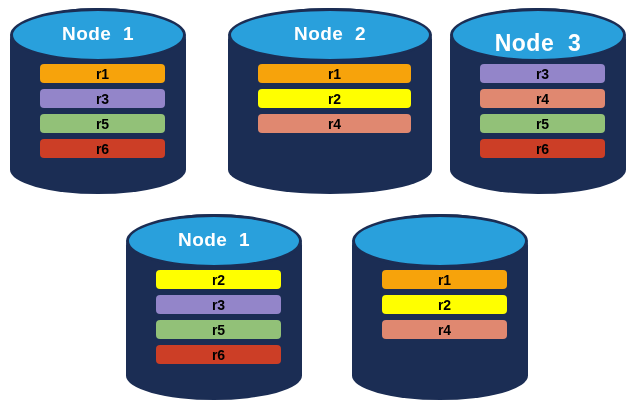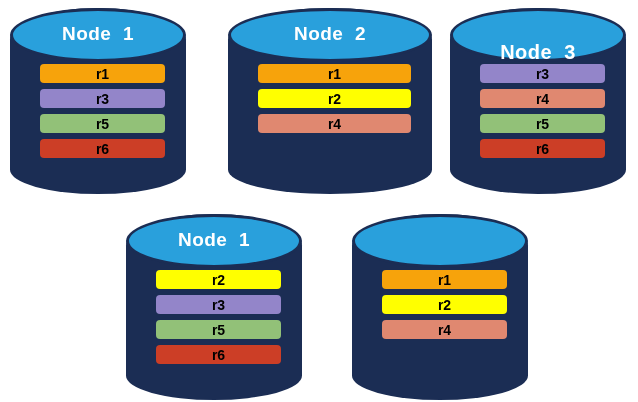--- a/index.html
+++ b/index.html
@@ -97,21 +97,21 @@
       <div class="node-title" style="top: 15px; font-size: 19px; color: rgb(255, 255, 255);">Node  2</div>
       <div class="replica-list" style="top: 56px; padding-left: 30px; padding-right: 21px;">
         <div class="replica-bar" style="height: 19px; margin-bottom: 6px; background: rgb(247, 163, 11); font-size: 14px; color: rgb(0, 0, 0);">r1</div>
         <div class="replica-bar" style="height: 19px; margin-bottom: 6px; background: rgb(255, 255, 0); font-size: 14px; color: rgb(0, 0, 0);">r2</div>
         <div class="replica-bar" style="height: 19px; margin-bottom: 6px; background: rgb(224, 136, 112); font-size: 14px; color: rgb(0, 0, 0);">r4</div>
       </div>
     </div>
     <div class="node" style="left: 450px; top: 8px; width: 176px; height: 186px;">
       <div class="node-body" style="background: rgb(27, 45, 84);"></div>
       <div class="node-top" style="height: 54px; background: rgb(41, 160, 220); border-color: rgb(27, 45, 84);"></div>
-      <div class="node-title" style="top: 33px; font-size: 20px; color: rgb(255, 255, 255);">Node  3</div>
+      <div class="node-title" style="top: 22px; font-size: 23px; color: rgb(255, 255, 255);">Node  3</div>
       <div class="replica-list" style="top: 56px; padding-left: 30px; padding-right: 21px;">
         <div class="replica-bar" style="height: 19px; margin-bottom: 6px; background: rgb(147, 133, 201); font-size: 14px; color: rgb(0, 0, 0);">r3</div>
         <div class="replica-bar" style="height: 19px; margin-bottom: 6px; background: rgb(224, 136, 112); font-size: 14px; color: rgb(0, 0, 0);">r4</div>
         <div class="replica-bar" style="height: 19px; margin-bottom: 6px; background: rgb(146, 193, 120); font-size: 14px; color: rgb(0, 0, 0);">r5</div>
         <div class="replica-bar" style="height: 19px; margin-bottom: 6px; background: rgb(204, 62, 38); font-size: 14px; color: rgb(0, 0, 0);">r6</div>
       </div>
     </div>
     <div class="node" style="left: 126px; top: 214px; width: 176px; height: 186px;">
       <div class="node-body" style="background: rgb(27, 45, 84);"></div>
       <div class="node-top" style="height: 54px; background: rgb(41, 160, 220); border-color: rgb(27, 45, 84);"></div>

